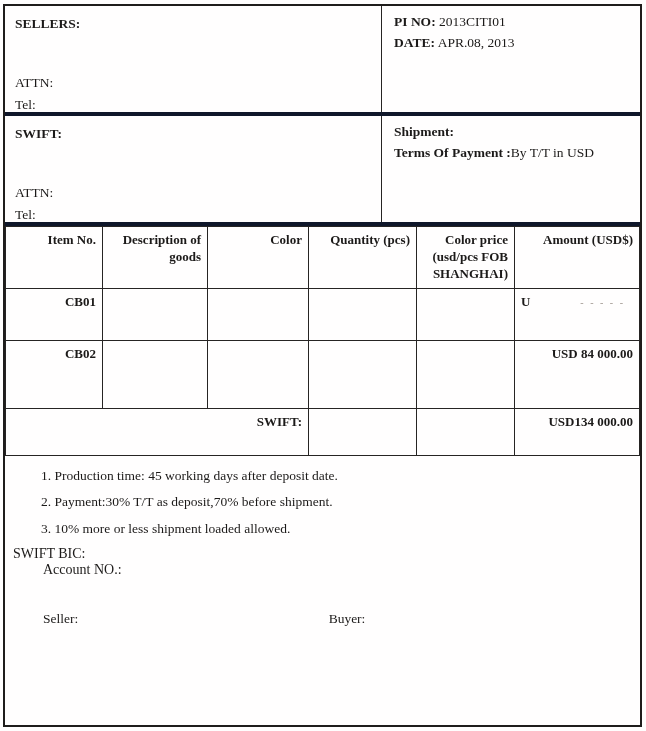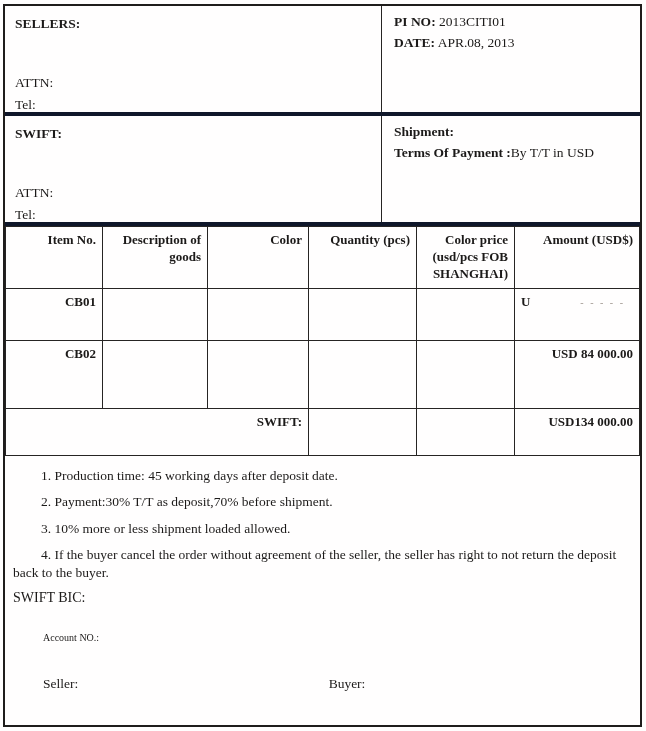--- a/index.html
+++ b/index.html
@@ -34,21 +34,21 @@
   tr.r-tot  { height:47px; }
   .th-desc { text-align:justify; padding-right:10px; }
   .th-unit { text-align:center; padding-left:4px; padding-right:4px; }
   .th-amt  { padding-right:32px; }
   .amt-cell-flex { display:flex; justify-content:space-between; padding-right:8px; }
   .faint { color:#aaa29c; font-size:10px; letter-spacing:2px; padding-top:2px; }
   
   .notes { flex:1; padding:3px 10px 0 8px; font-size:13.5px; box-sizing:border-box; }
   .notes p { margin:8px 0 9px 0; text-indent:28px; line-height:1.3; }
   .swift-line { margin-top:8px; font-size:14px; }
-  .account-line { margin-top:26px; padding-left:30px; font-size:10px; }
+  .account-line { padding-left:30px; font-size:14px; }
   .sig-row { margin-top:33px; font-size:13.5px; }
   .sig-seller { display:inline-block; margin-left:30px;text-align:center; }
   .sig-buyer  { display:inline-block; margin-left:247px; }
 </style>
 </head>
 <body>
 
 <div class="page">
   <div class="sheet">
 
@@ -138,21 +138,20 @@
           <td></td>
           <td>USD134 000.00</td>
         </tr>
       </tbody>
     </table>
 
     <div class="notes">
       <p>1. Production time: 45 working days after deposit date.</p>
       <p>2. Payment:30% T/T as deposit,70% before shipment.</p>
       <p>3. 10% more or less shipment loaded allowed.</p>
-      <p>4. If the buyer cancel the order without agreement of the seller, the seller has right to not return the deposit back to the buyer.</p>
       <div class="swift-line">SWIFT BIC:</div>
       <div class="account-line">Account NO.:</div>
       <div class="sig-row">
         <span class="sig-seller">Seller:</span>
         <span class="sig-buyer">Buyer:</span>
       </div>
     </div>
 
   </div>
 </div>

